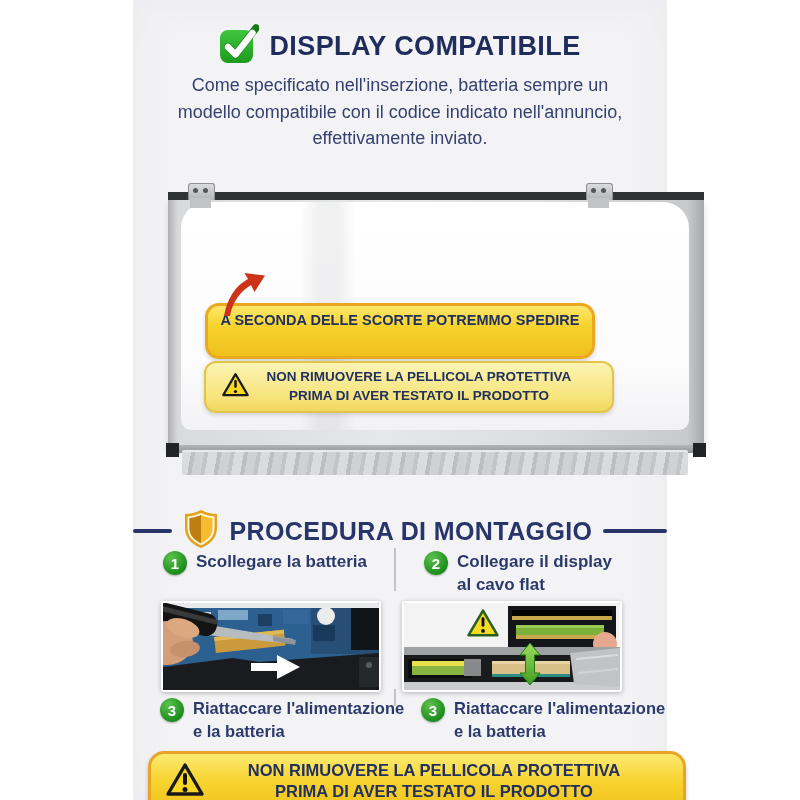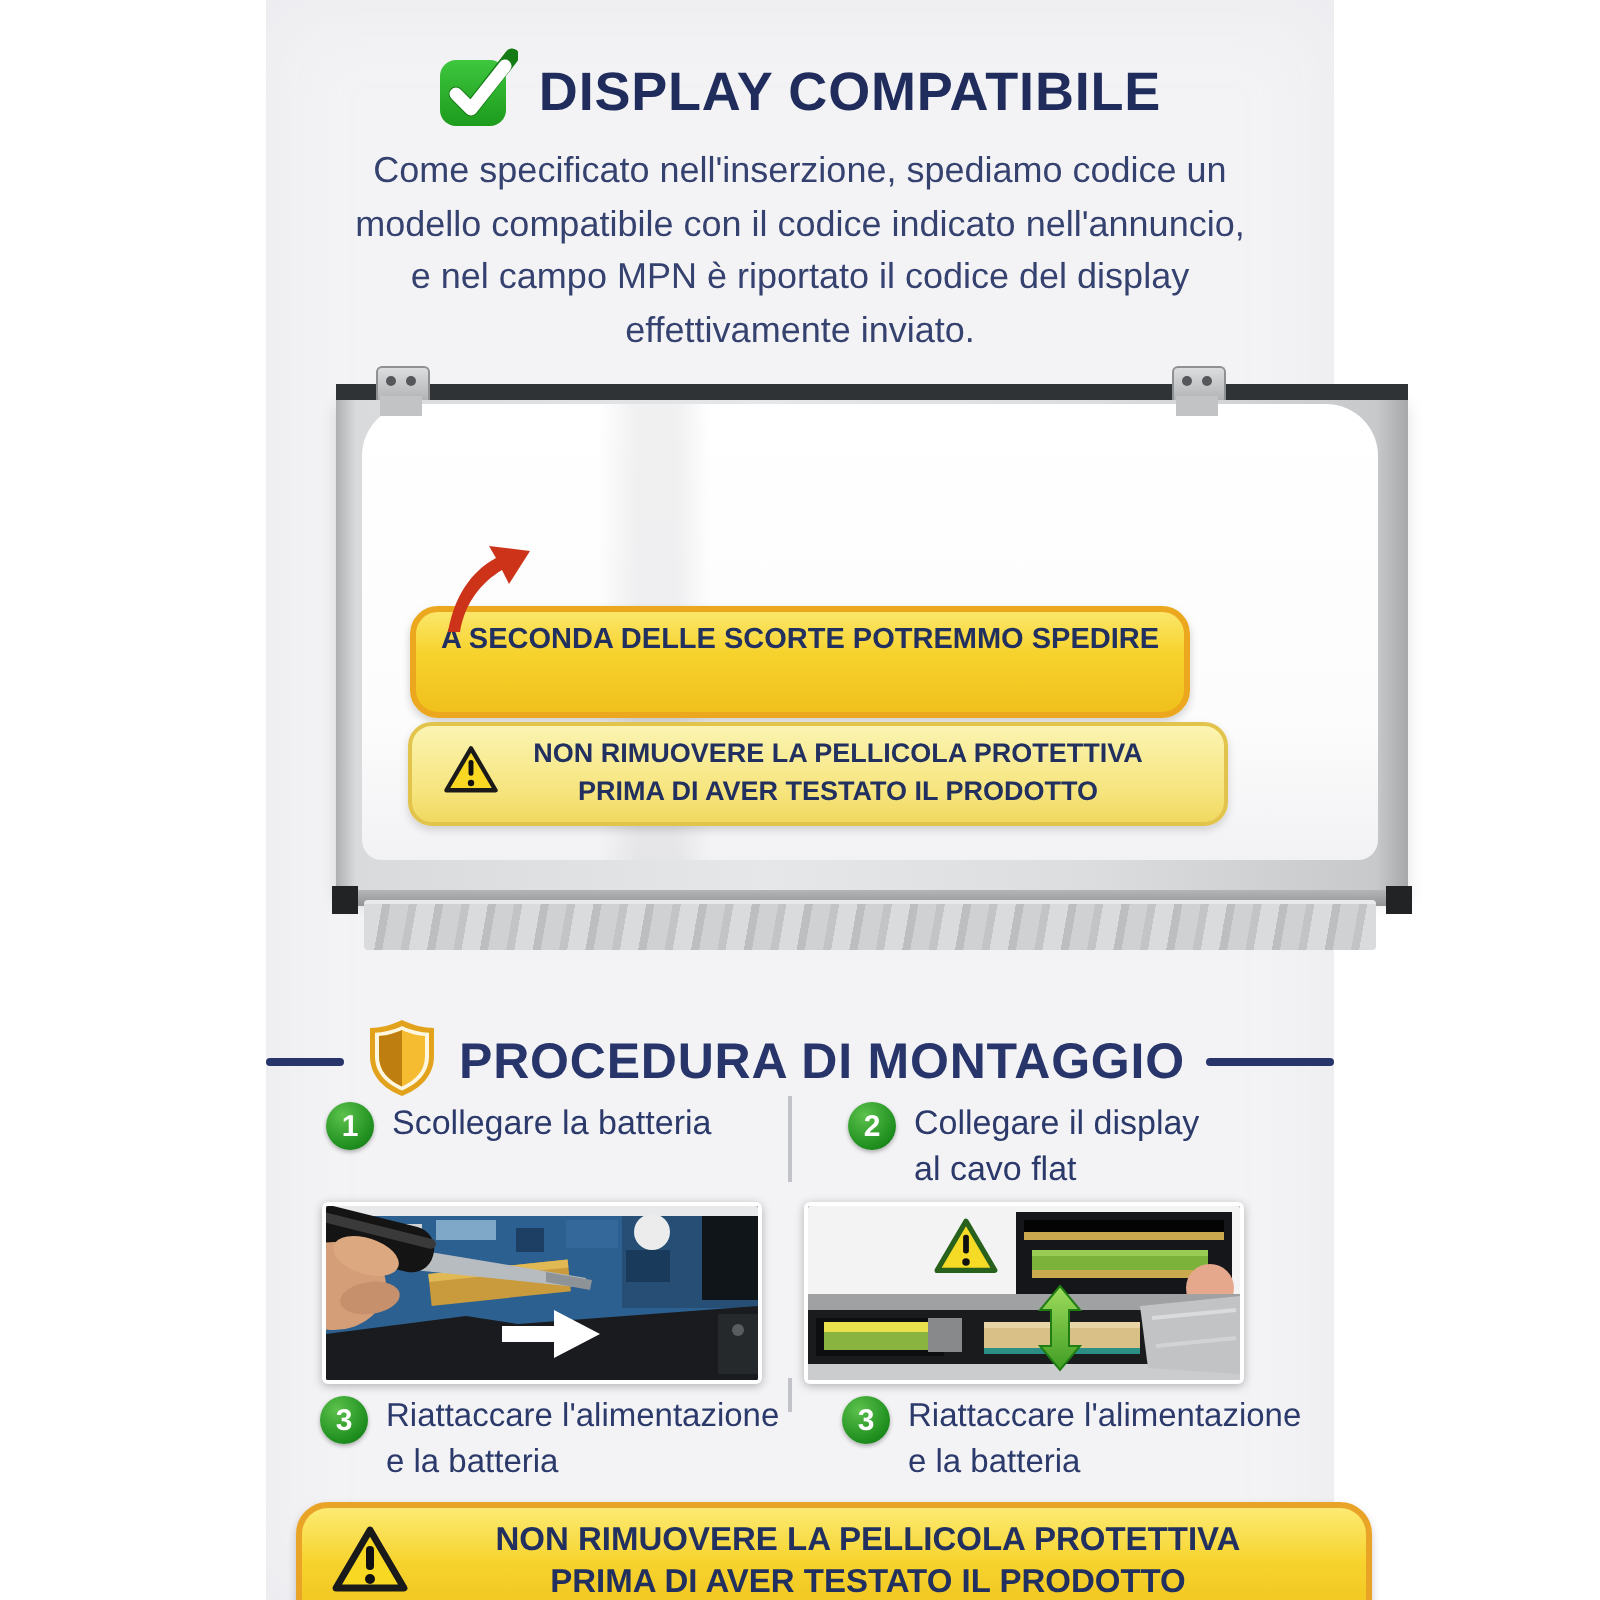--- a/index.html
+++ b/index.html
@@ -54,21 +54,21 @@
                justify-content:center;align-items:center;gap:11px;}
   .hline{height:4px;background:#27356b;border-radius:2px;}
   .hline-l{width:40px;} .hline-r{width:66px;}
   .proc-title{font-size:25px;font-weight:800;color:#27356b;letter-spacing:.4px;white-space:nowrap;}
 
   .step{position:absolute;display:flex;gap:9px;align-items:flex-start;}
   .step-num{flex:0 0 auto;width:24px;height:24px;border-radius:50%;margin-top:1px;
             background:radial-gradient(circle at 35% 28%,#5cc14c,#1f8f1f 68%,#147013);
             color:#fff;font-weight:800;font-size:15px;display:flex;align-items:center;justify-content:center;
             box-shadow:0 1px 2px rgba(0,0,0,.3);}
-  .step-text{font-size:17px;font-weight:400;color:#2b3a6b;line-height:23px;white-space:nowrap;}
+  .step-text{font-size:17px;font-weight:700;color:#2b3a6b;line-height:23px;white-space:nowrap;}
   .step1{left:163px;top:550px;} .step2{left:424px;top:550px;}
   .step3a{left:160px;top:697px;} .step3b{left:421px;top:697px;}
   .step3a .step-text,.step3b .step-text{font-size:16.5px;}
   .vdivider{position:absolute;width:2px;background:#c2c3c8;}
   .vd1{left:394px;top:548px;height:43px;} .vd2{left:394px;top:689px;height:17px;}
 
   .photo{position:absolute;top:601px;width:216px;height:87px;border:2px solid #ffffff;border-radius:3px;
          box-shadow:0 1px 5px rgba(0,0,0,.28);overflow:hidden;background:#222;}
   .photo-l{left:161px;} .photo-r{left:402px;}
   .photo svg{display:block;}
@@ -96,23 +96,22 @@
         </linearGradient>
           </defs>
         <rect x="1" y="6" width="33" height="33" rx="8" fill="url(#cg)"></rect>
         <path d="M9 23 L16.5 30.5 L37 4" stroke="#157c15" stroke-width="7.5" fill="none" stroke-linecap="round" stroke-linejoin="round"></path>
         <path d="M9 23 L16.5 30.5 L33.5 9" stroke="#ffffff" stroke-width="6.5" fill="none" stroke-linecap="round" stroke-linejoin="round"></path>
       </svg>
     </span>
     <div class="page-title">DISPLAY COMPATIBILE</div>
   </div>
   <div class="intro">
-    <div>Come specificato nell'inserzione, spediamo codice un</div>
+    <div>Come specificato nell'inserzione, batteria sempre un</div>
     <div>modello compatibile con il codice indicato nell'annuncio,</div>
-    <div>e nel campo MPN è riportato il codice del display</div>
     <div>effettivamente inviato.</div>
   </div>
 
   <div class="panel">
     <div class="bracket bracket-l">
         <i class="h1"></i>
         <i class="h2"></i>
       </div>
     <div class="bracket bracket-r">
         <i class="h1"></i>

